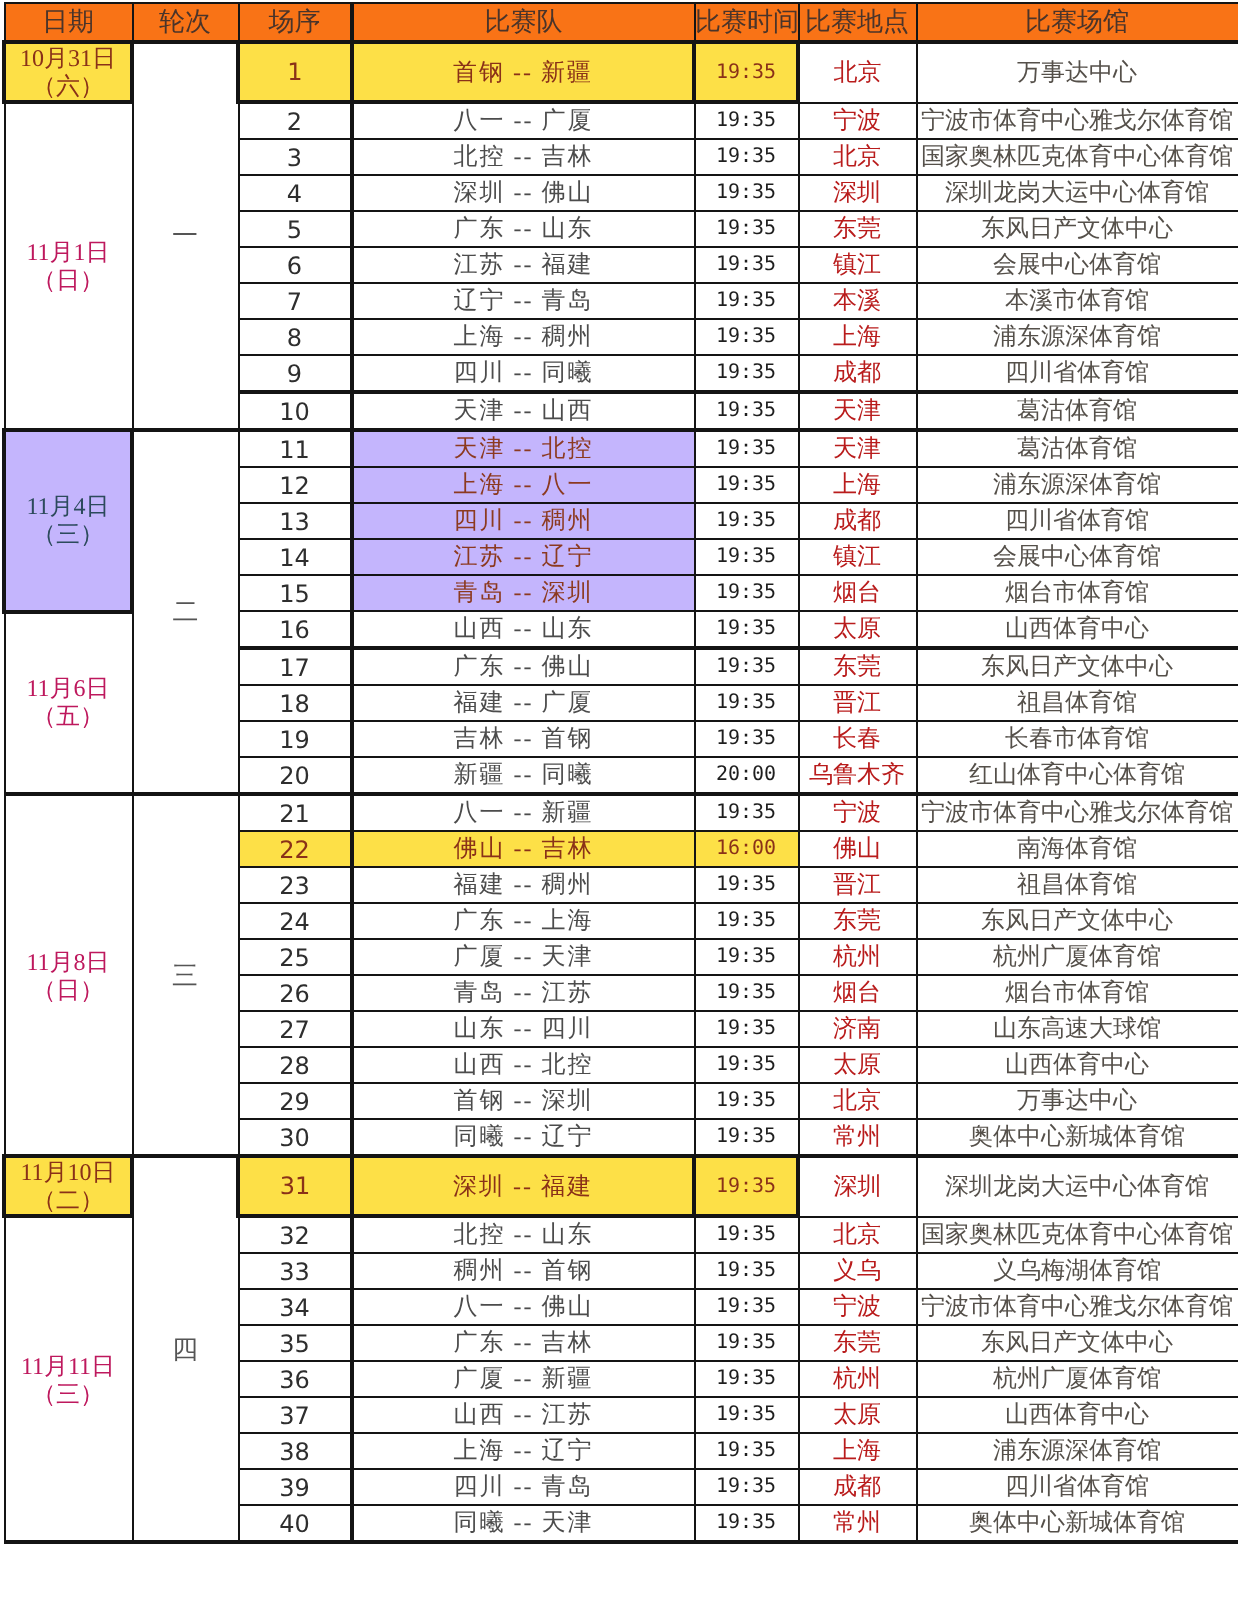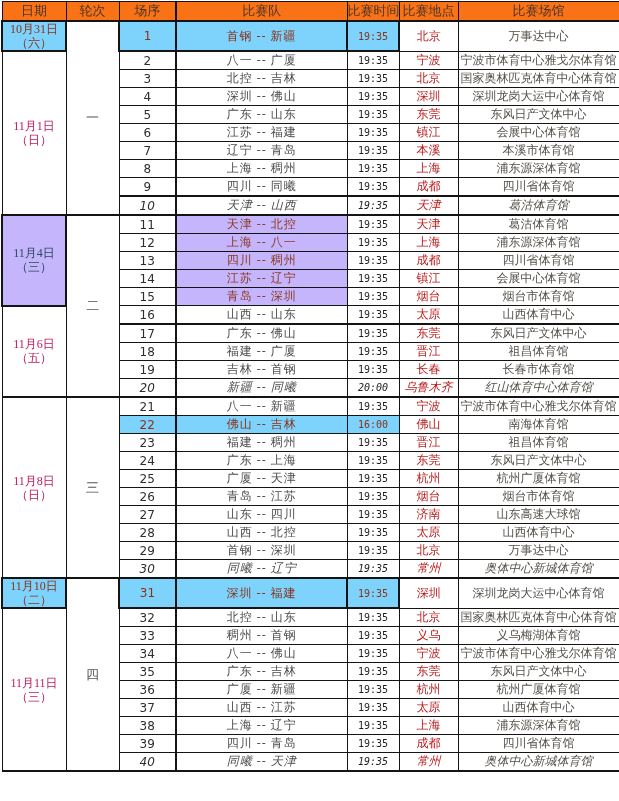--- a/index.html
+++ b/index.html
@@ -15,27 +15,27 @@
   tbody tr.tall{height:26px;}
   td.no{font-size:12px;color:#2e2e2e;font-family:"DejaVu Sans","Liberation Sans",sans-serif;}
   td.teams{font-size:12px;color:#4c4c4c;border-left-width:2px;letter-spacing:1px;margin-left:48px;}
   th.teams-h{border-left-width:2px;}
   td.time{font-size:10px;color:#1e1e1e;font-family:"DejaVu Sans Mono","Liberation Mono",monospace;}
   td.city{font-size:12px;color:#b91c1c;}
   td.venue{font-size:12px;color:#55504a;}
   td.date{font-size:12px;color:#be185d;line-height:14px;}
   td.round{font-size:13px;color:#555;}
   td.date .w{font-size:12px;}
-  .hl-y{background:#7dd3fc;color:#8a3118 !important;}
+  .hl-y{background:#fde047;color:#8a3118 !important;}
   .hl-c{background:#c4b5fd;color:#8c3a20 !important;}
   td.date.hl-c{color:#2c4a5c !important;}
   .thick{border-width:2px;}
   tr.pb td{border-bottom-width:2px;}          
   td.bb2{border-bottom-width:2px;}            
-  tr.rb td{border-bottom-width:2px;font-style:italic;}
+  tr.rb td{border-bottom-width:2px;}
 </style>
 </head>
 <body>
 
 <table>
   <colgroup>
     <col style="width:64px">
       <col style="width:53px">
       <col style="width:57px">
     <col style="width:171px">

